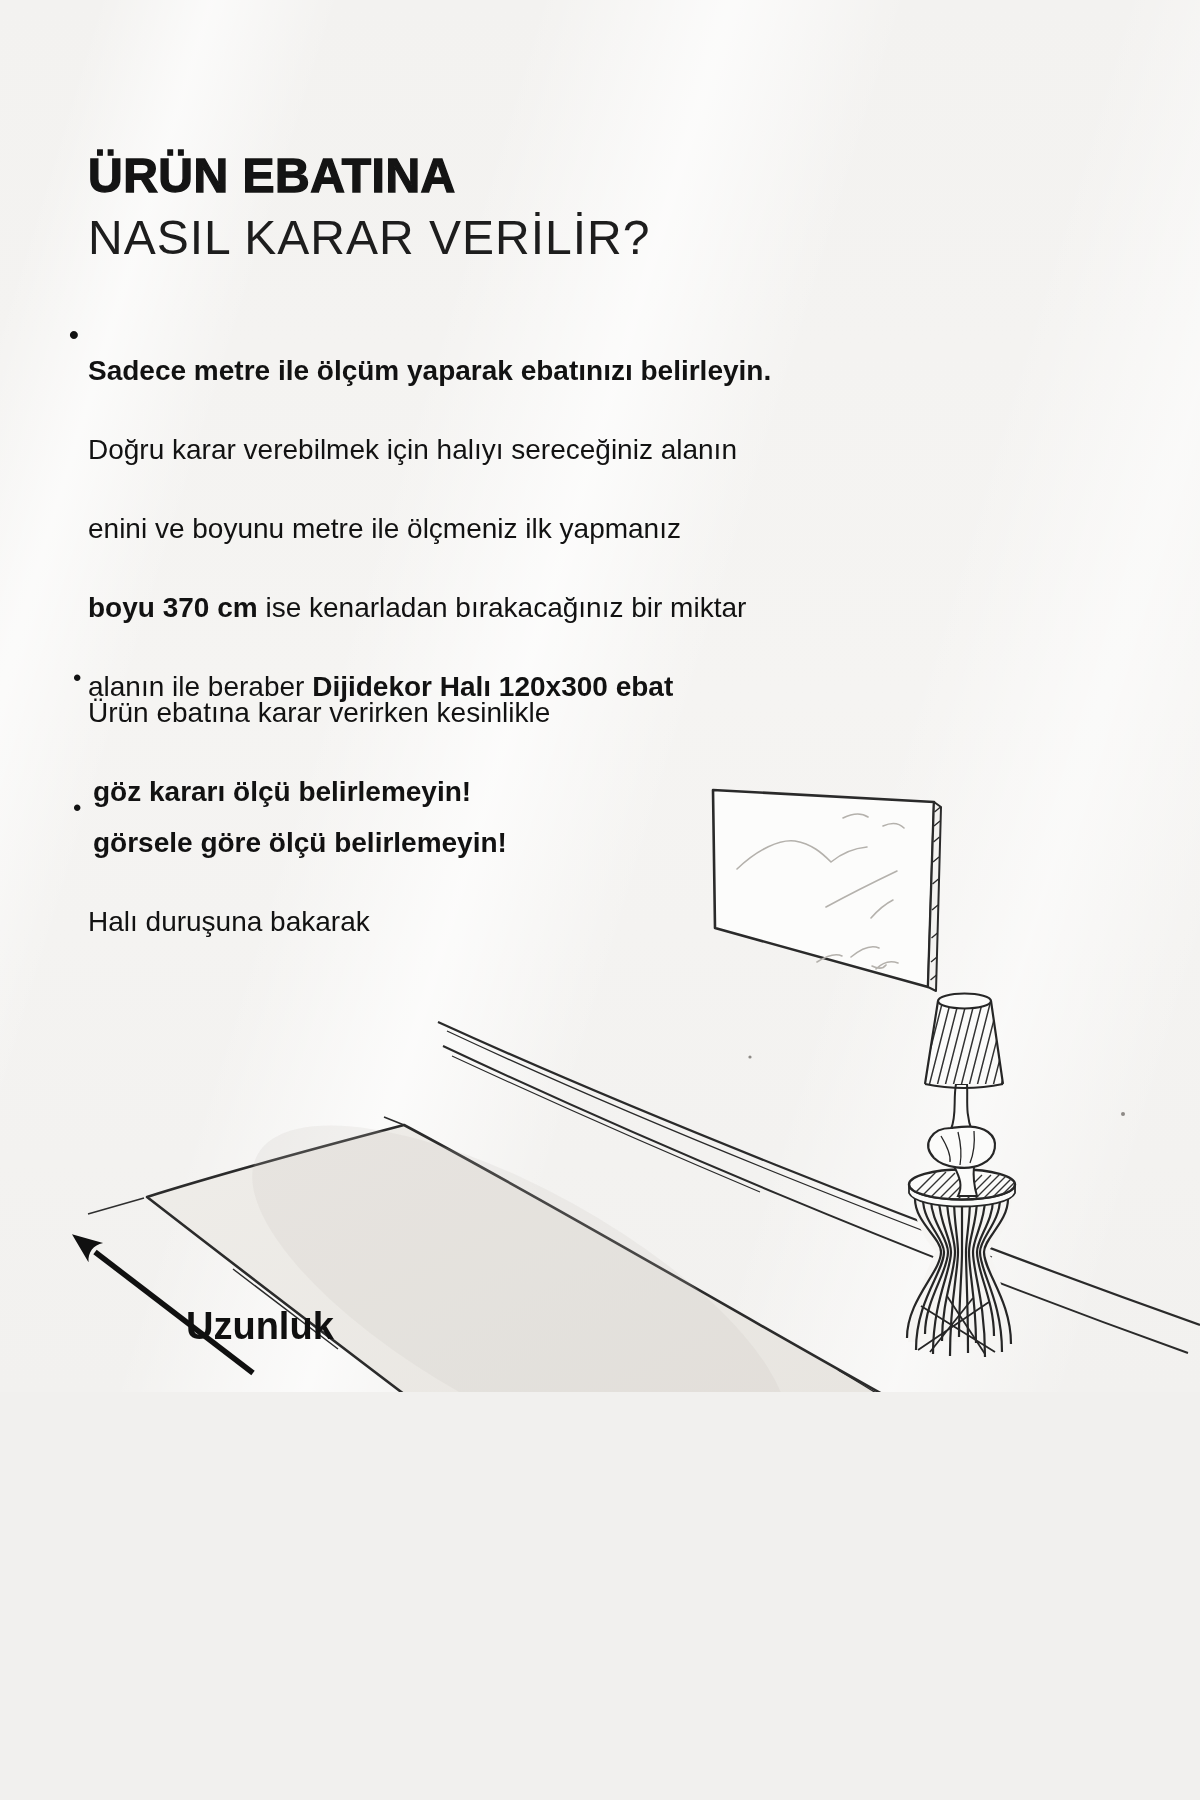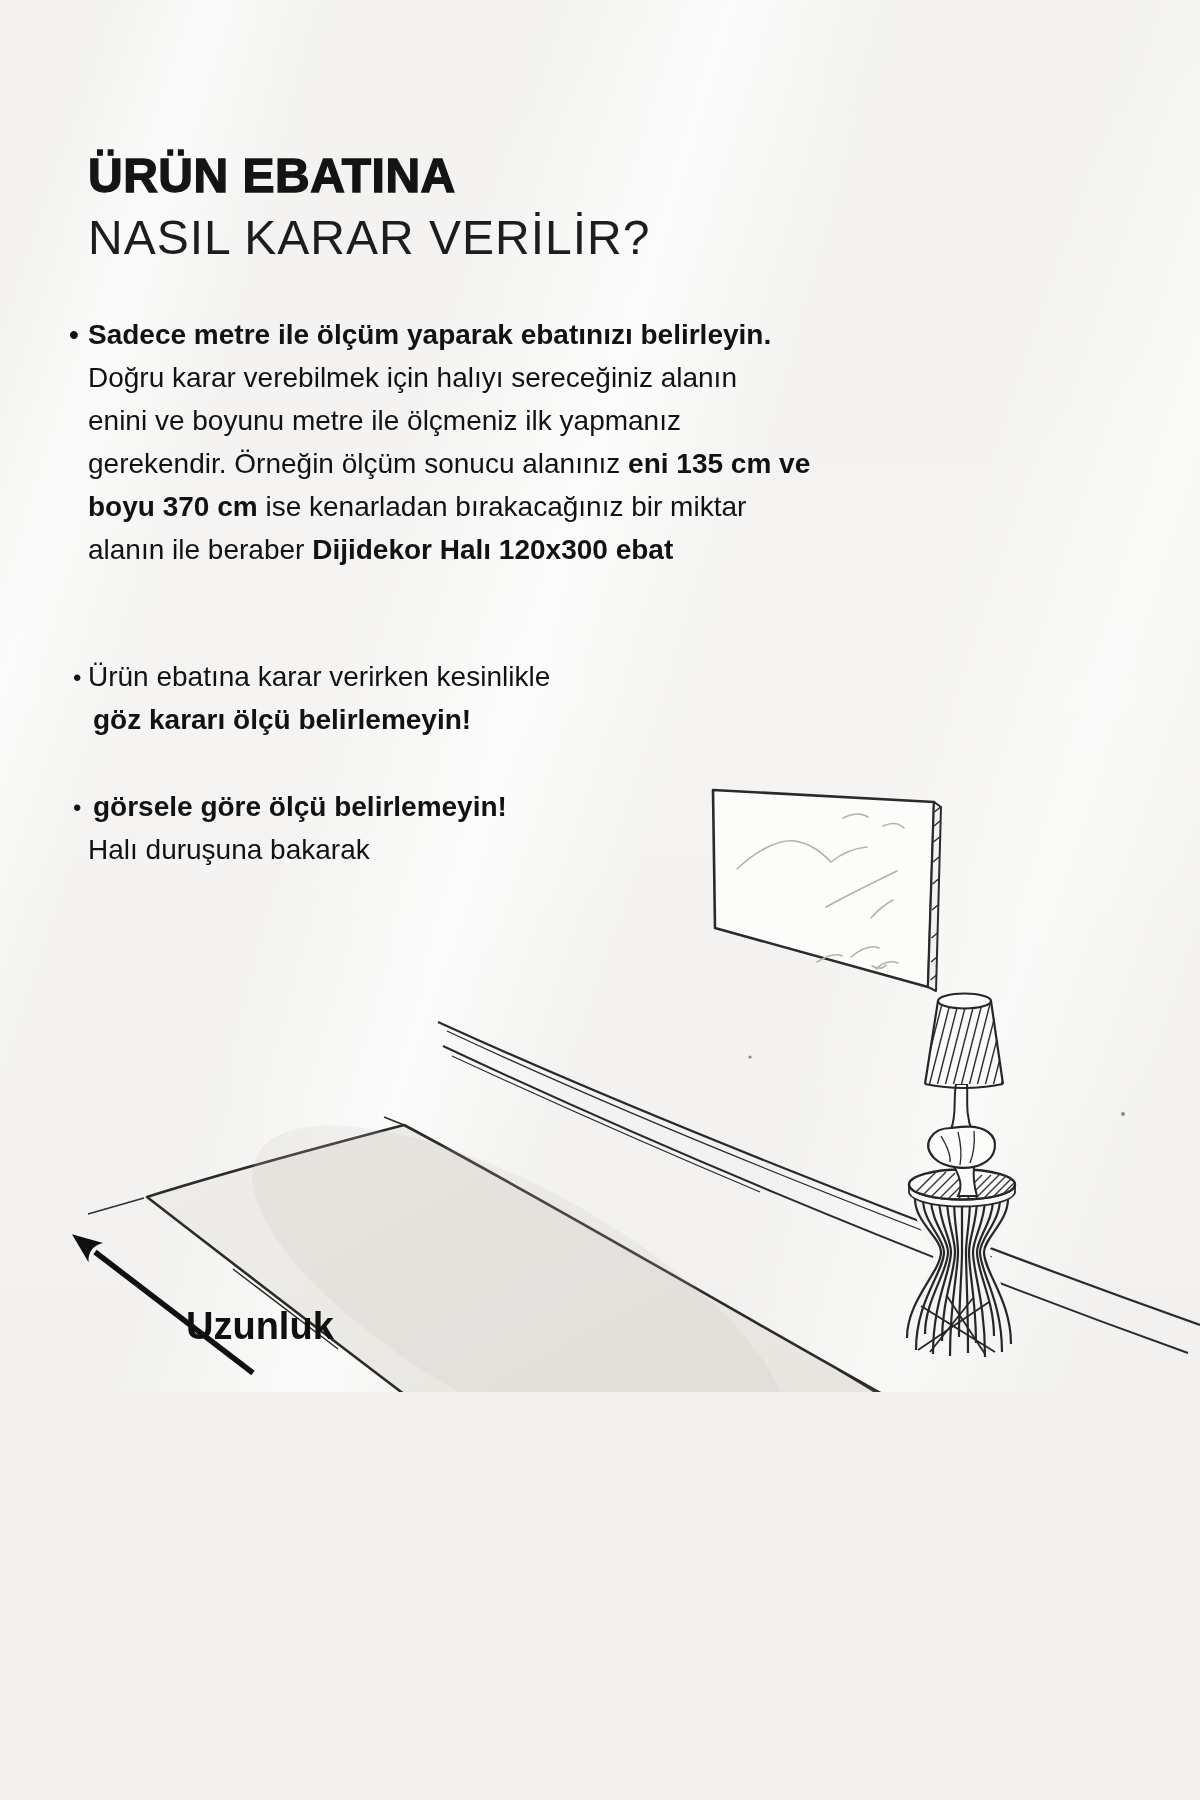--- a/index.html
+++ b/index.html
@@ -11,21 +11,21 @@
       rgba(255,255,255,0) 6%, rgba(255,255,255,.65) 13%, rgba(255,255,255,0) 21%,
       rgba(255,255,255,0) 33%, rgba(255,255,255,.7) 45%, rgba(255,255,255,0) 56%,
       rgba(255,255,255,0) 69%, rgba(255,255,255,.55) 81%, rgba(255,255,255,0) 92%);}
   svg{position:absolute;left:0;top:0;}
   .title{position:absolute;left:88px;top:145px;margin:0;color:#141414;font-weight:normal;}
   .title .t1{display:block;font-size:48px;font-weight:bold;letter-spacing:.5px;
              -webkit-text-stroke:1.4px #141414;line-height:62px;white-space:nowrap;}
   .title .t2{display:block;font-size:48px;font-weight:400;letter-spacing:1px;
              line-height:62px;white-space:nowrap;color:#1d1d1d;}
   .bullet{position:absolute;left:88px;color:#121212;font-size:28px;line-height:43px;}
-  .bullet .ln{white-space:nowrap;}
+  .bullet .ln{white-space:nowrap;margin-top:36px;}
   .bullet .bold{font-weight:bold;}
   .bullet .ind{margin-left:5px;}
   .marker{position:absolute;left:-19px;top:0;}
   .b1{top:313px;}
   .b1 .marker{font-weight:bold;}
   .b2{top:655px;}
   .b3{top:785px;}
   .b2 .marker,.b3 .marker{font-size:24px;top:1px;left:-15px;}
   .lbl{position:absolute;font-size:38px;font-weight:bold;color:#101010;line-height:38px;white-space:nowrap;}
   .lbl-uzunluk{left:186px;top:1307px;}
@@ -147,21 +147,20 @@
   <h1 class="title">
     <span class="t1">ÜRÜN EBATINA</span>
     <span class="t2">NASIL KARAR VERİLİR?</span>
   </h1>
 
   <div class="bullet b1">
     <span class="marker">•</span>
     <div class="ln"><span class="bold">Sadece metre ile ölçüm yaparak ebatınızı belirleyin.</span></div>
     <div class="ln"><span>Doğru karar verebilmek için halıyı sereceğiniz alanın</span></div>
     <div class="ln"><span>enini ve boyunu metre ile ölçmeniz ilk yapmanız</span></div>
-    <div class="ln"><span>gerekendir. Örneğin ölçüm sonucu alanınız </span><span class="bold">eni 135 cm ve</span></div>
     <div class="ln"><span class="bold">boyu 370 cm</span><span> ise kenarladan bırakacağınız bir miktar</span></div>
     <div class="ln"><span>alanın ile beraber </span><span class="bold">Dijidekor Halı 120x300 ebat</span></div>
   </div>
 
   <div class="bullet b2">
     <span class="marker">•</span>
     <div class="ln"><span>Ürün ebatına karar verirken kesinlikle</span></div>
     <div class="ln ind"><span class="bold">göz kararı ölçü belirlemeyin!</span></div>
   </div>
 

